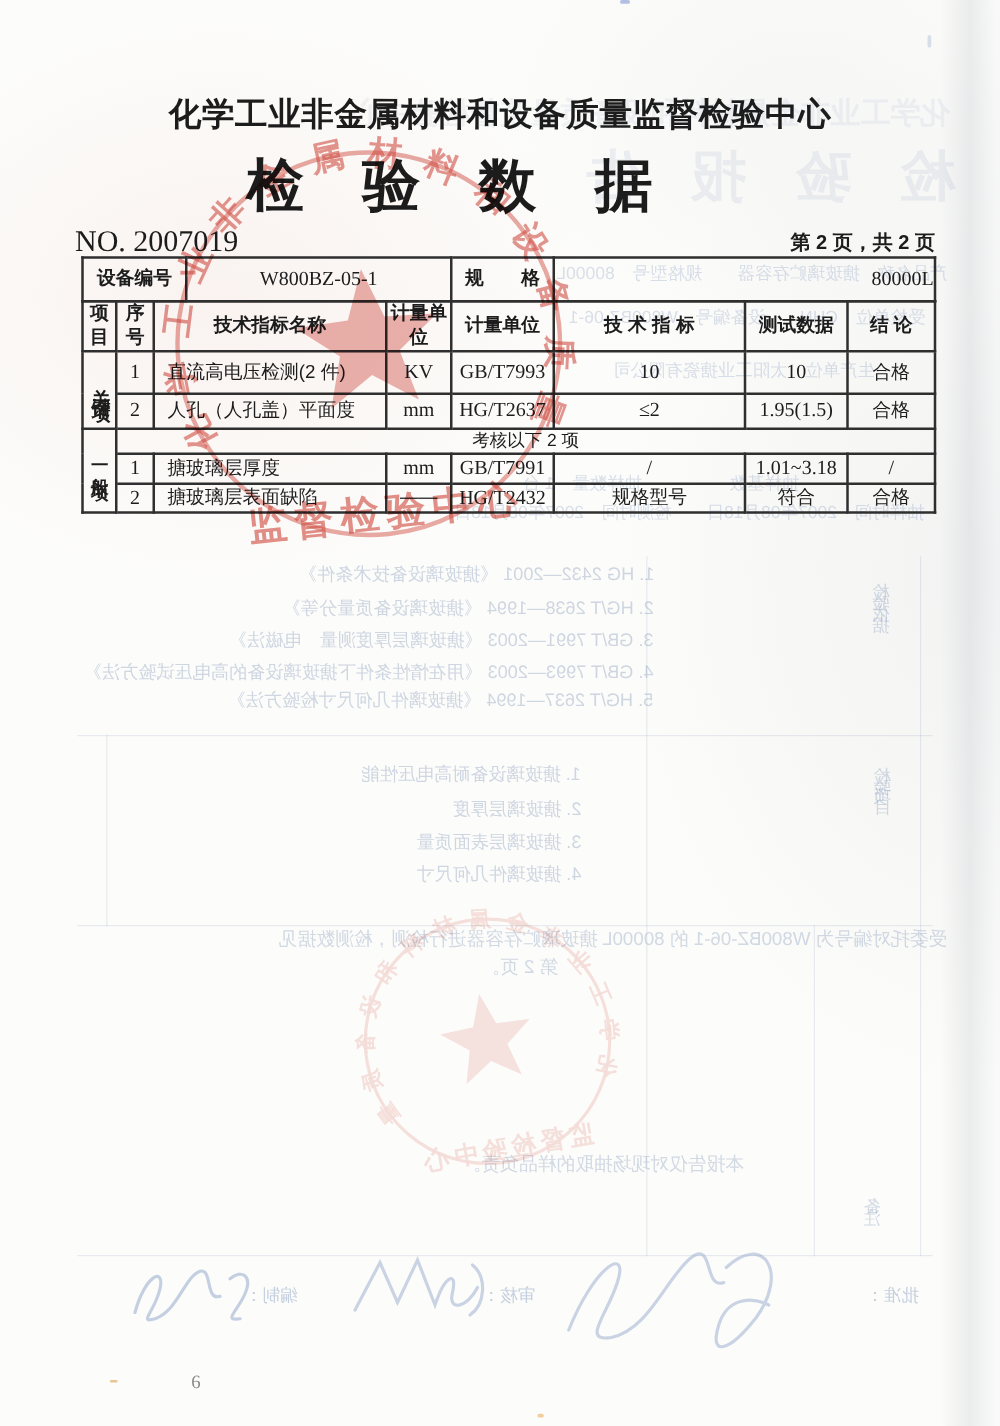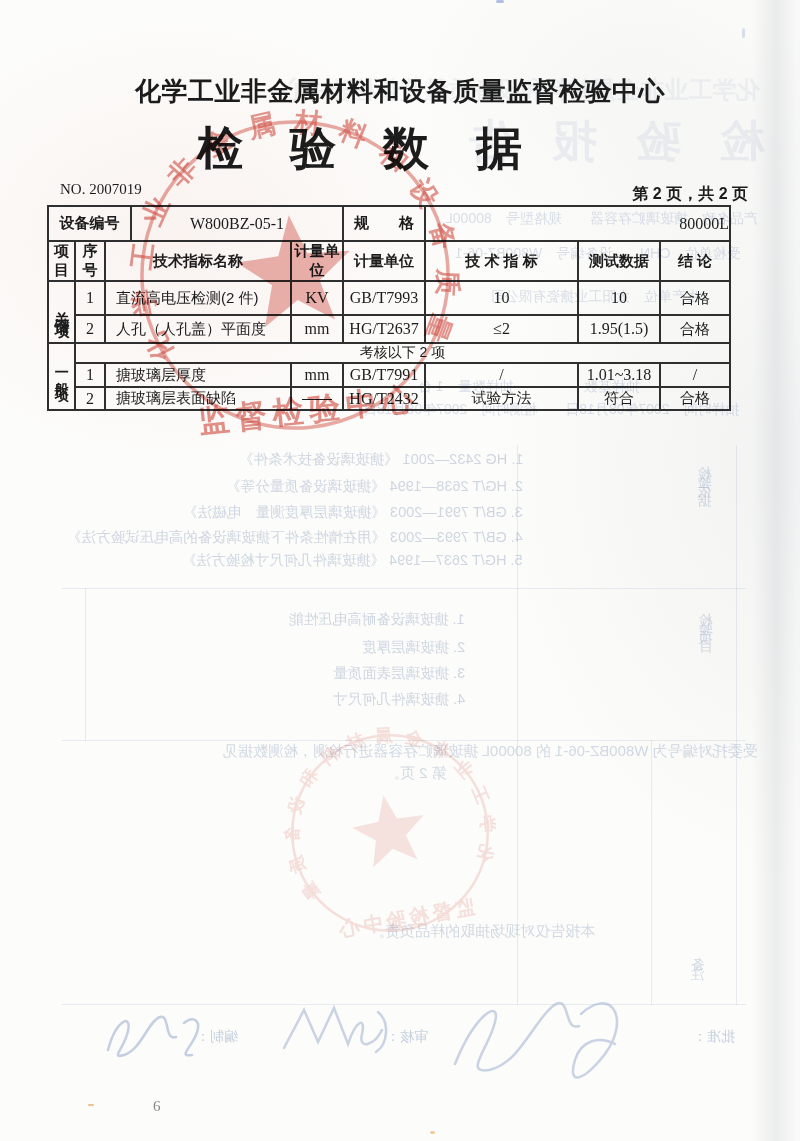--- a/index.html
+++ b/index.html
@@ -27,23 +27,23 @@
   .sigsvg{position:absolute;z-index:1;}
   
   .stamp{position:absolute;z-index:6;mix-blend-mode:multiply;pointer-events:none;}
   .stamp1{left:115px;top:95px;transform:rotate(-6deg);opacity:.88;}
   .stamp2{left:275px;top:718px;transform:scaleX(-1) rotate(10deg);opacity:.17;}
   
   .org-title{position:absolute;z-index:4;left:0;top:74px;width:800px;text-align:center;
              font-size:26px;font-weight:bold;letter-spacing:0.5px;}
   .doc-title{position:absolute;z-index:4;left:197px;top:118px;display:flex;gap:47px;
              font-size:46px;font-weight:bold;}
-  .no-line{position:absolute;z-index:4;left:60px;top:181px;font-family:"Liberation Serif",serif;font-size:15px;}
+  .no-line{position:absolute;z-index:4;left:60px;top:181px;font-family:"Liberation Serif",serif;font-size:24px;}
   .page-ind{position:absolute;z-index:4;right:52px;top:184px;font-size:16px;font-weight:bold;}
-  .tblwrap{position:absolute;z-index:4;left:47px;top:205px;width:666px;}
+  .tblwrap{position:absolute;z-index:4;left:65px;top:205px;width:666px;}
   table{border-collapse:collapse;table-layout:fixed;width:682px;background:transparent;}
   td,th{border:2px solid #2f2f2f;padding:0;text-align:center;vertical-align:middle;
         font-size:15px;font-weight:bold;line-height:1.25;background:transparent;}
   .t-main{margin-top:-2px;}
   .lat{font-family:"Liberation Serif",serif;font-weight:normal;font-size:16px;}
   td.name{text-align:left;padding-left:10px;font-weight:normal;margin-top:14px;}
   td.plain{font-weight:normal;margin-top:47px;}
   .vlabel{writing-mode:vertical-rl;text-orientation:upright;letter-spacing:7px;font-weight:bold;}
   tr.r-info{height:35px;} tr.r-head{height:40px;} tr.r-k1{height:34px;} tr.r-k2{height:28px;}
   tr.r-banner{height:20px;} tr.r-g1{height:24px;} tr.r-g2{height:23px;}
@@ -213,21 +213,21 @@
         <td class="lat">GB/T7991</td>
         <td class="lat">/</td>
         <td class="lat">1.01~3.18</td>
         <td class="lat">/</td>
       </tr>
       <tr class="r-g2">
         <td class="lat">2</td>
         <td class="name">搪玻璃层表面缺陷</td>
         <td class="plain">——</td>
         <td class="lat">HG/T2432</td>
-        <td class="plain">试验方法</td>
+        <td class="plain">规格型号</td>
         <td class="plain">符合</td>
         <td class="plain">合格</td>
       </tr>
     </tbody>
       </table>
   </div>
 
 
   <div class="pencil">6</div>
 

